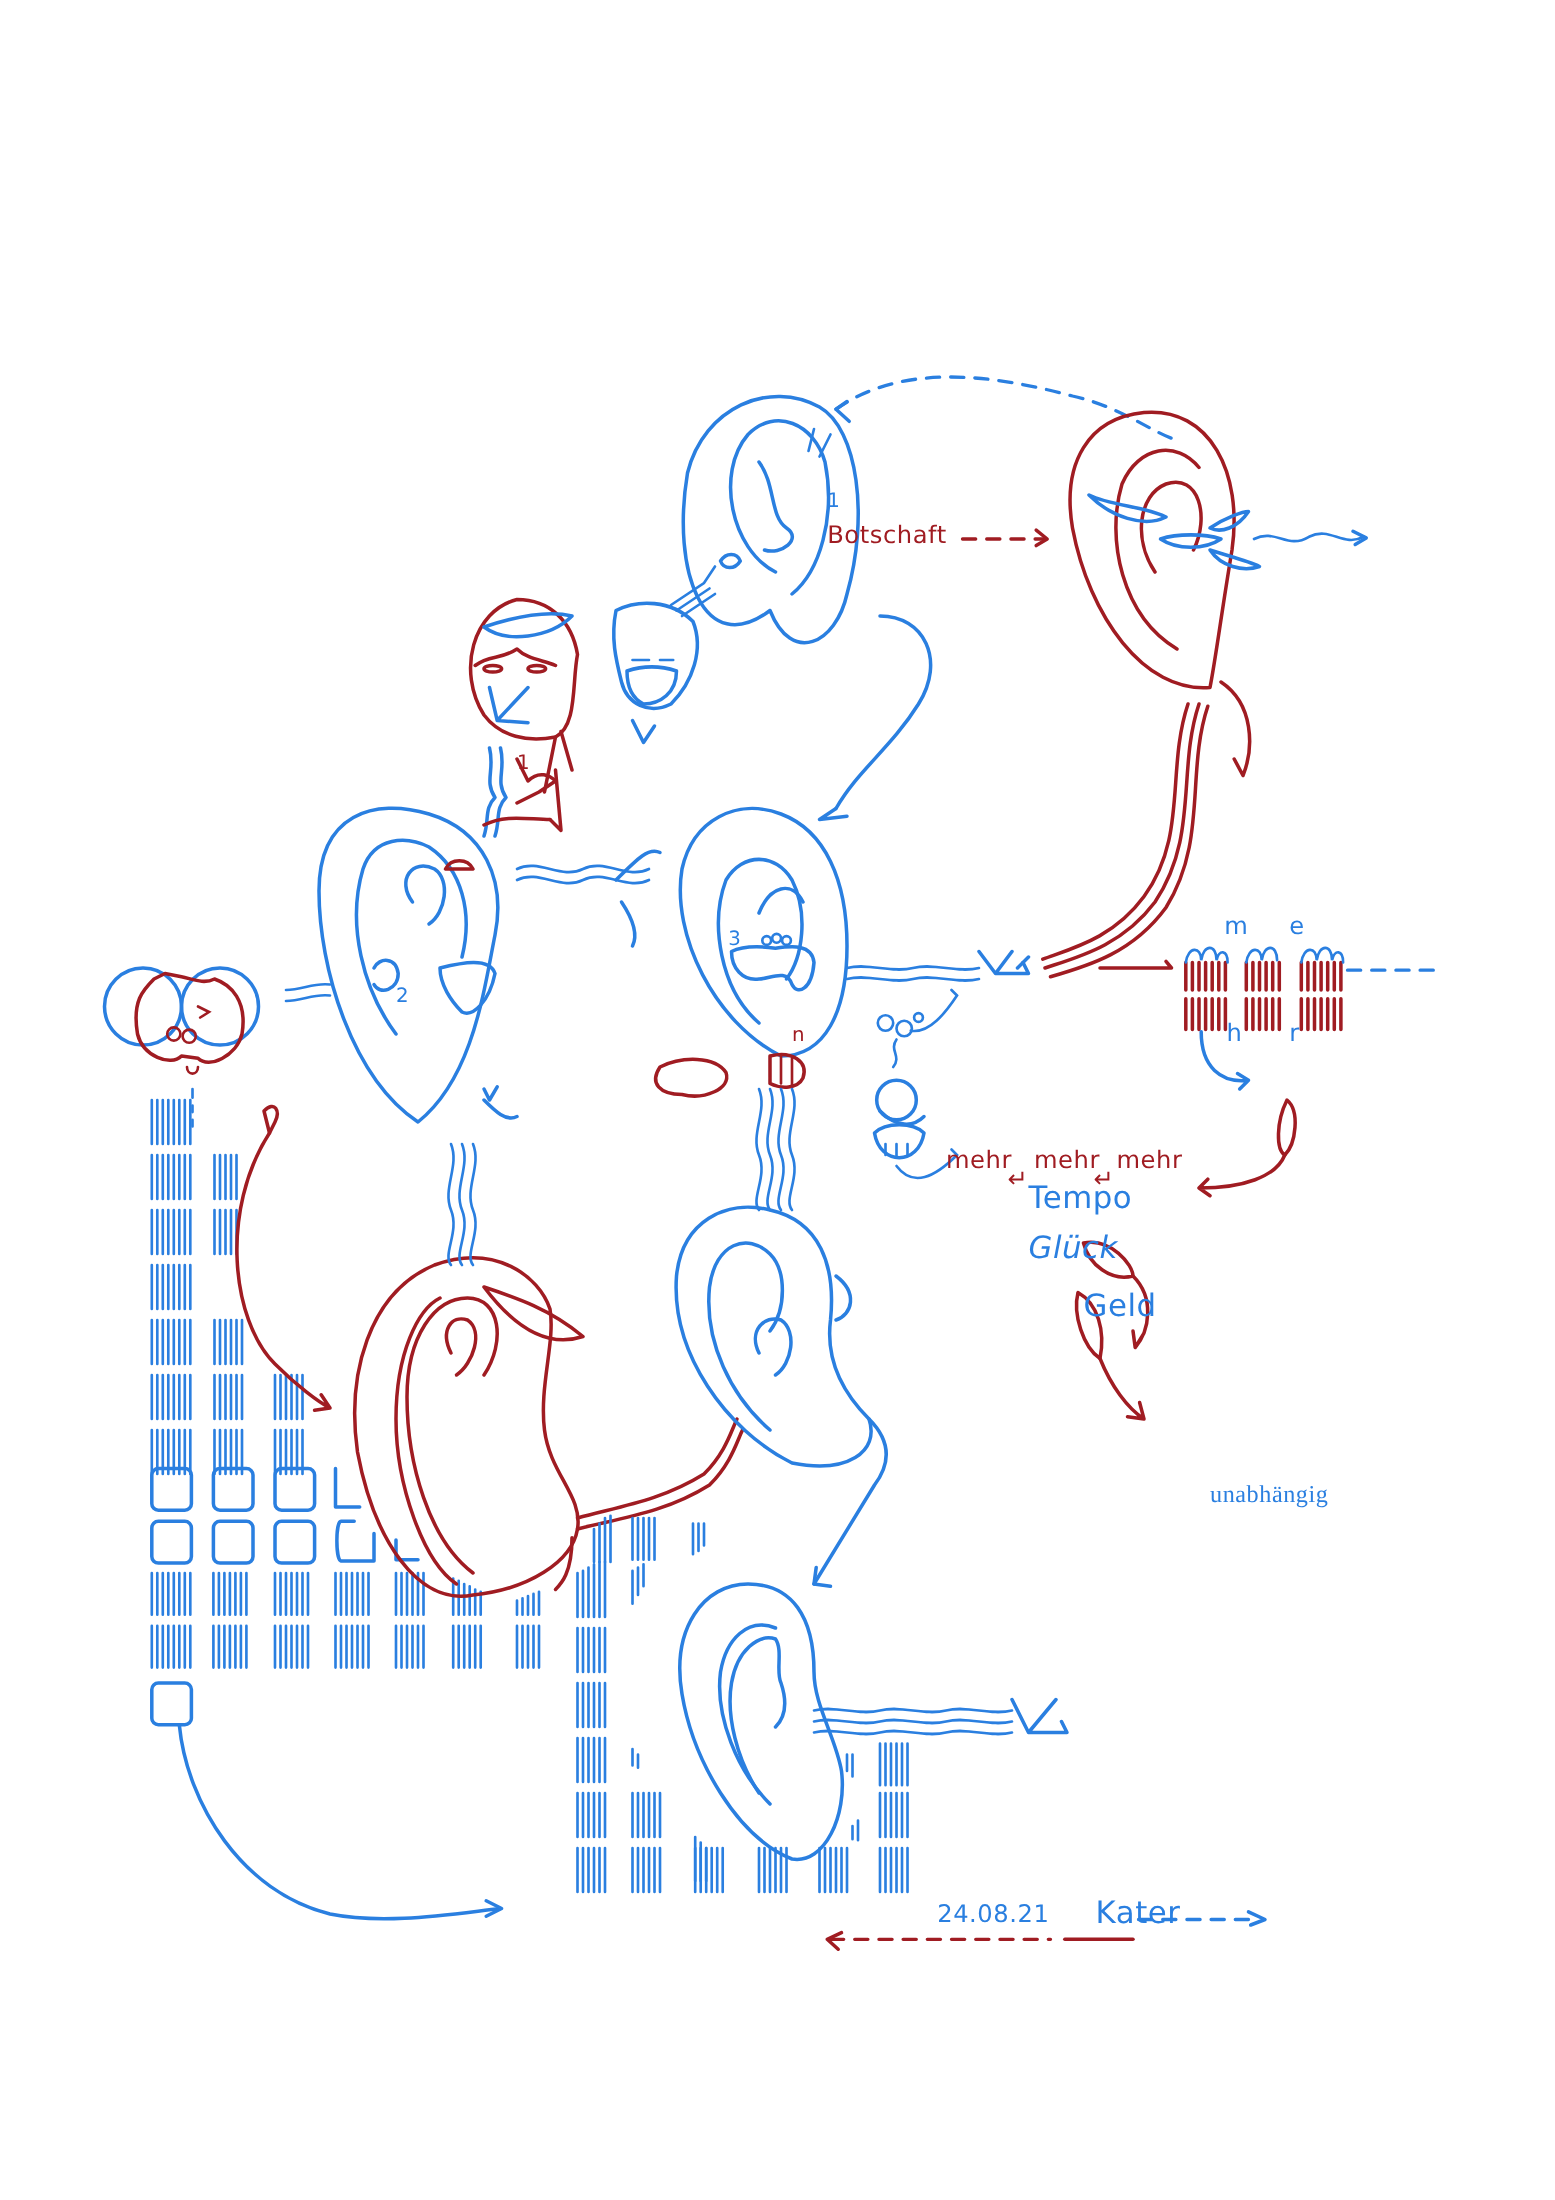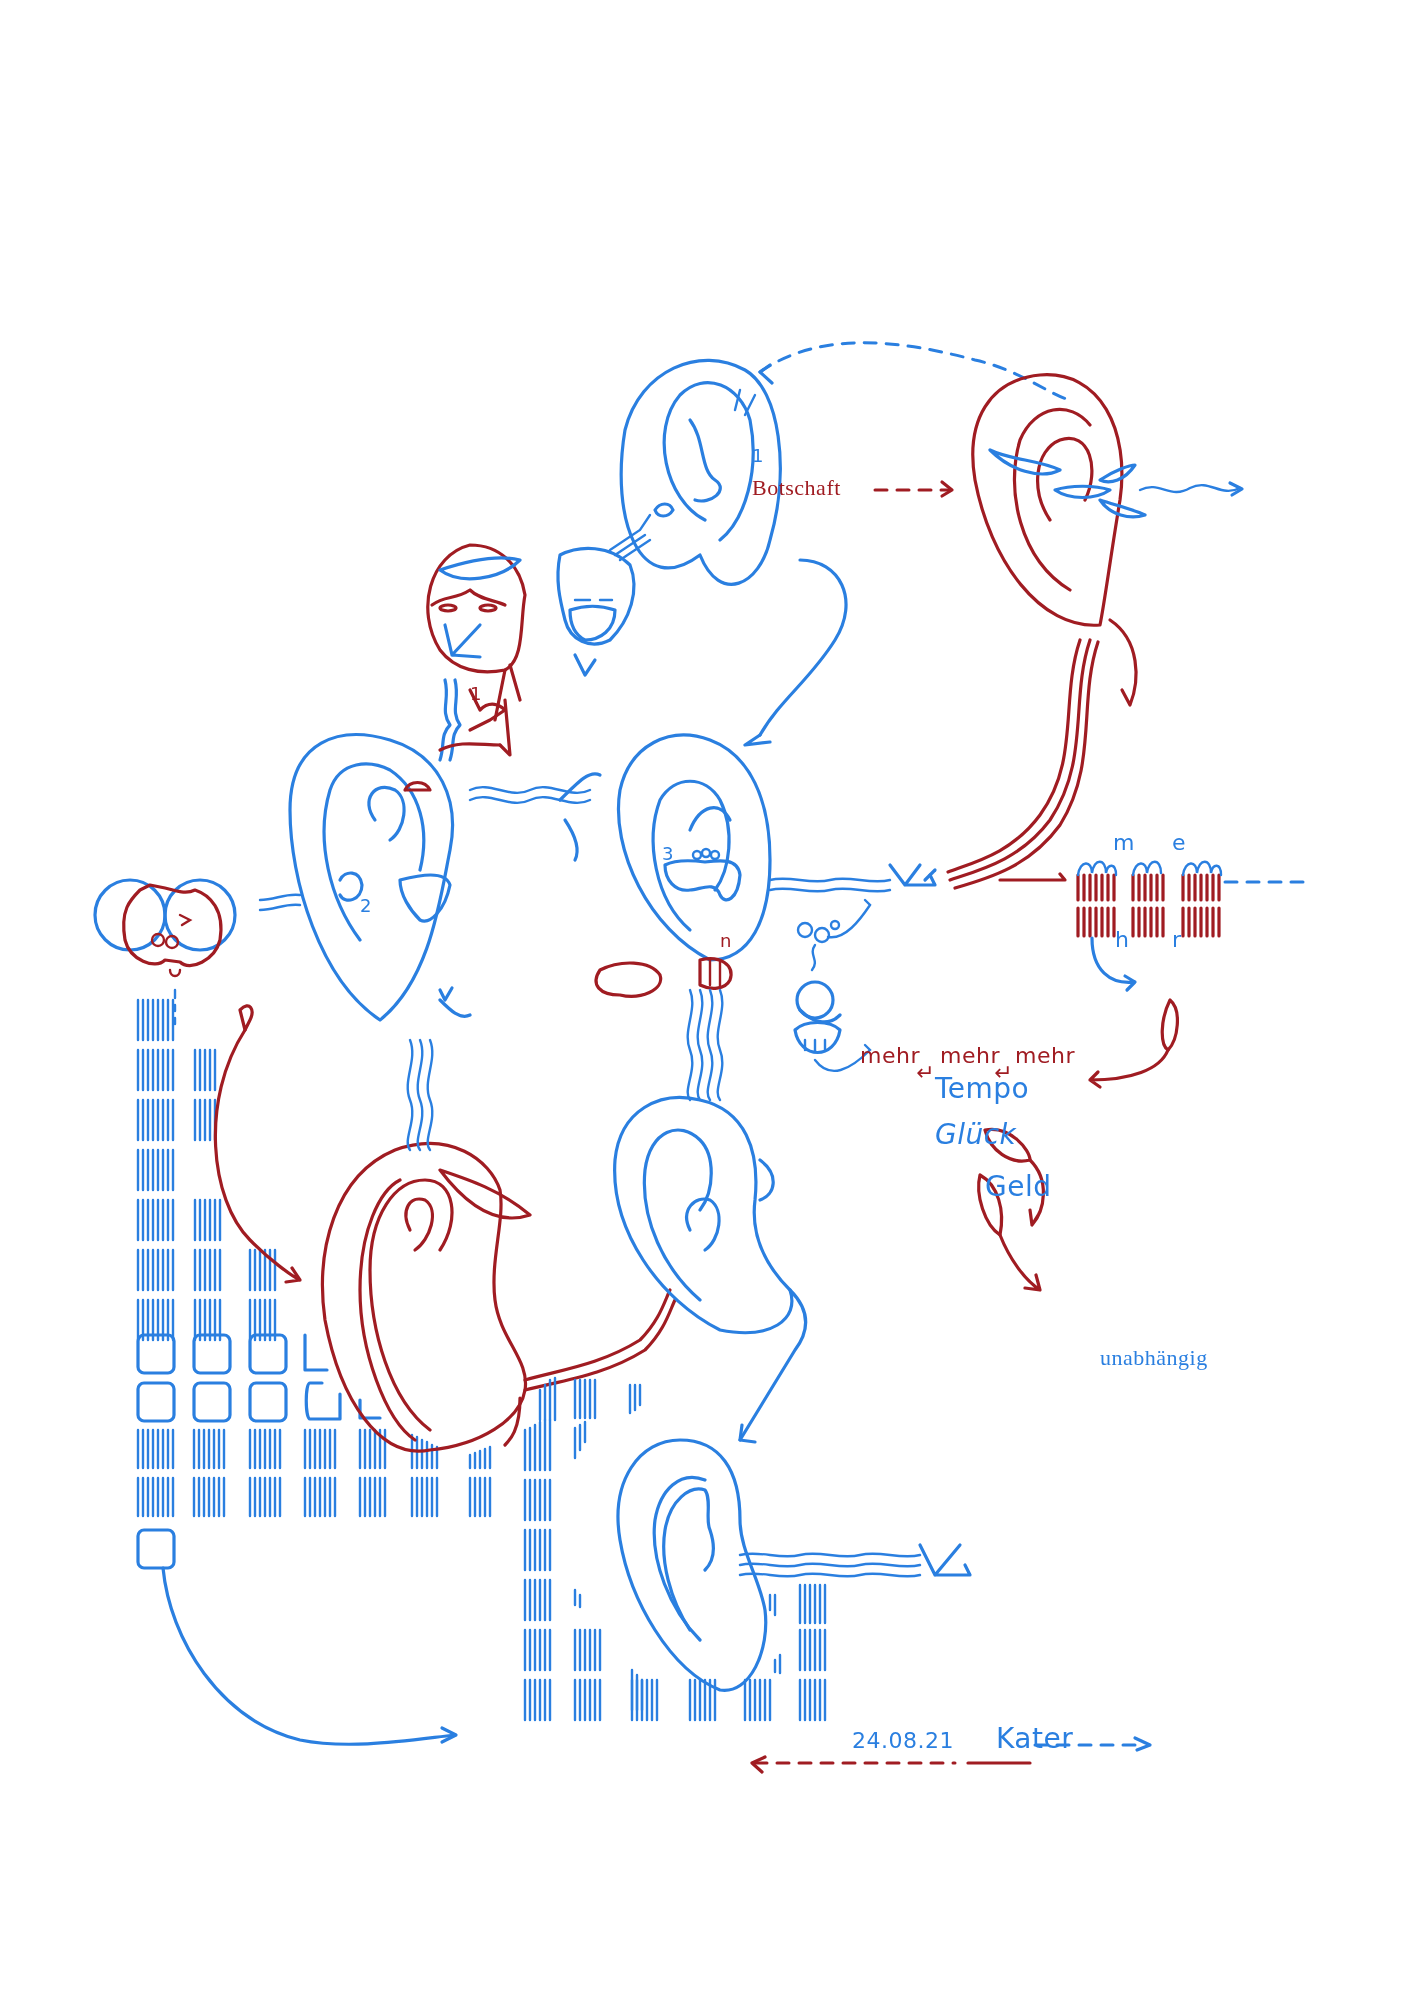--- a/index.html
+++ b/index.html
@@ -280,21 +280,21 @@
   <path class="r" d="M765,1757 L752,1763 L762,1772"></path>
 
   <path class="r" d="M985,1130 C1010,1125 1030,1150 1030,1160 C1010,1165 990,1150 985,1130 Z"></path>
   <path class="r" d="M1030,1160 C1050,1180 1045,1210 1032,1225 L1030,1210 M1032,1225 L1040,1212"></path>
   <path class="r" d="M980,1175 C975,1195 985,1225 1000,1235 C1005,1210 998,1185 980,1175 Z"></path>
   <path class="r" d="M1000,1235 C1010,1260 1025,1280 1040,1290 L1036,1275 M1040,1290 L1025,1288"></path>
 
   <path class="b" d="M440,1000 C450,1010 460,1020 470,1015"></path>
 </svg>
 
-<span class="label red small" style="left:752px;top:475px;font-family:Liberation Serif, serif;">Botschaft</span>
+<span class="label red small" style="left:752px;top:475px;">Botschaft</span>
 <span class="label blue tiny" style="left:752px;top:445px;">1</span>
 <span class="label red tiny" style="left:470px;top:683px;">1</span>
 <span class="label blue tiny" style="left:360px;top:895px;">2</span>
 <span class="label blue tiny" style="left:662px;top:843px;">3</span>
 <span class="label red tiny" style="left:720px;top:930px;">n</span>
 
 <span class="label blue small" style="left:1113px;top:830px;">m</span>
 <span class="label blue small" style="left:1172px;top:830px;">e</span>
 <span class="label blue small" style="left:1115px;top:927px;">h</span>
 <span class="label blue small" style="left:1172px;top:927px;">r</span>

